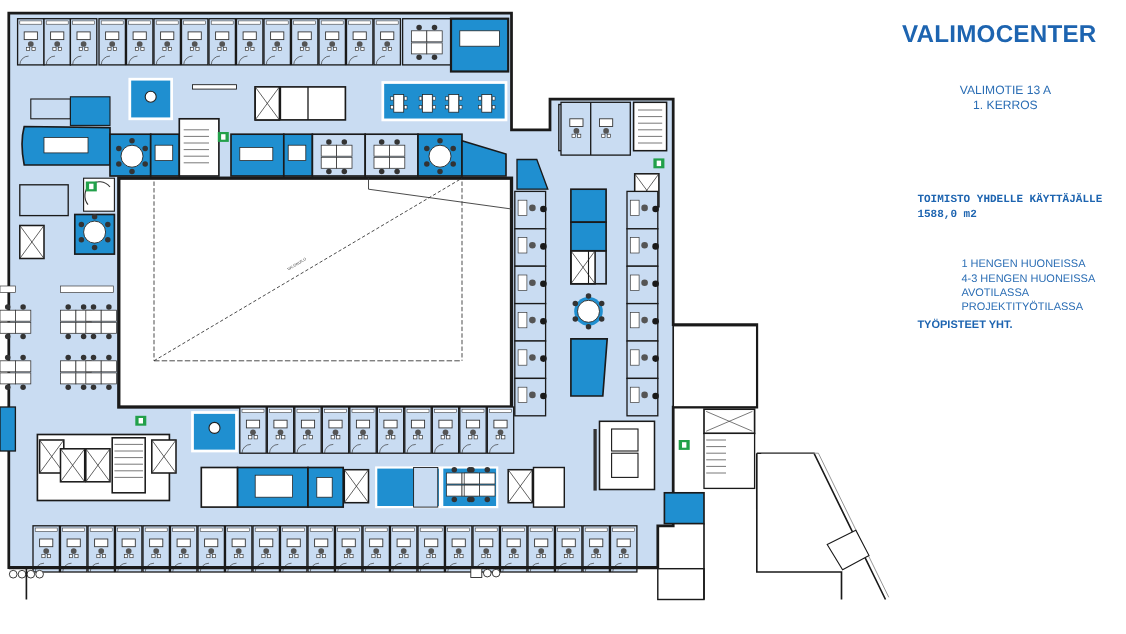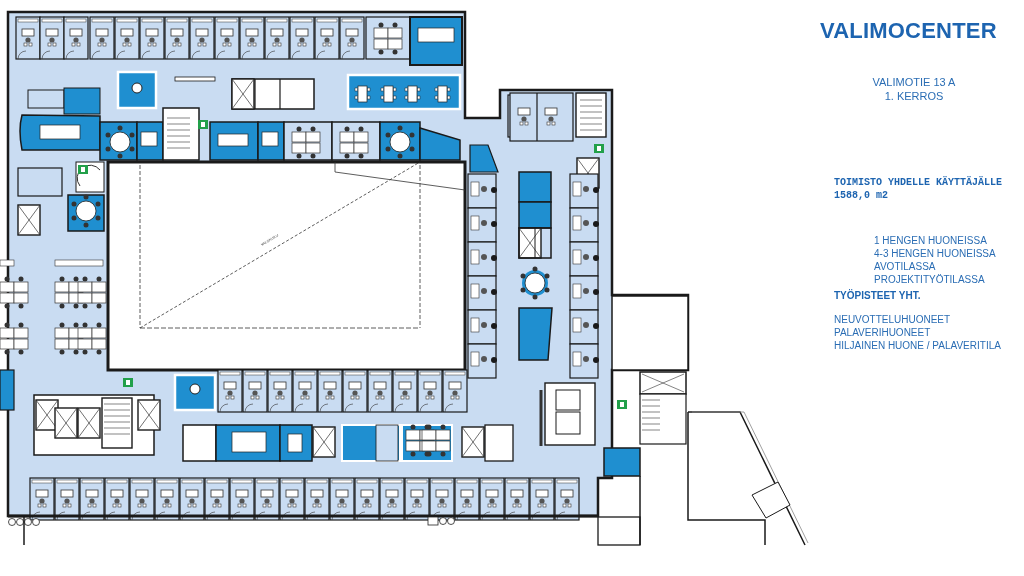--- a/index.html
+++ b/index.html
@@ -334,18 +334,13 @@
     <div>TOIMISTO YHDELLE KÄYTTÄJÄLLE</div>
     <div>1588,0 m2</div>
   </div>
   <div class="list1">
     <div>1 HENGEN HUONEISSA</div>
     <div>4-3 HENGEN HUONEISSA</div>
     <div>AVOTILASSA</div>
     <div>PROJEKTITYÖTILASSA</div>
   </div>
   <div class="total">TYÖPISTEET YHT.</div>
-  <div class="list2">
-    <div>NEUVOTTELUHUONEET</div>
-    <div>PALAVERIHUONEET</div>
-    <div>HILJAINEN HUONE / PALAVERITILA</div>
-  </div>
 </div>
 
 </body></html>

